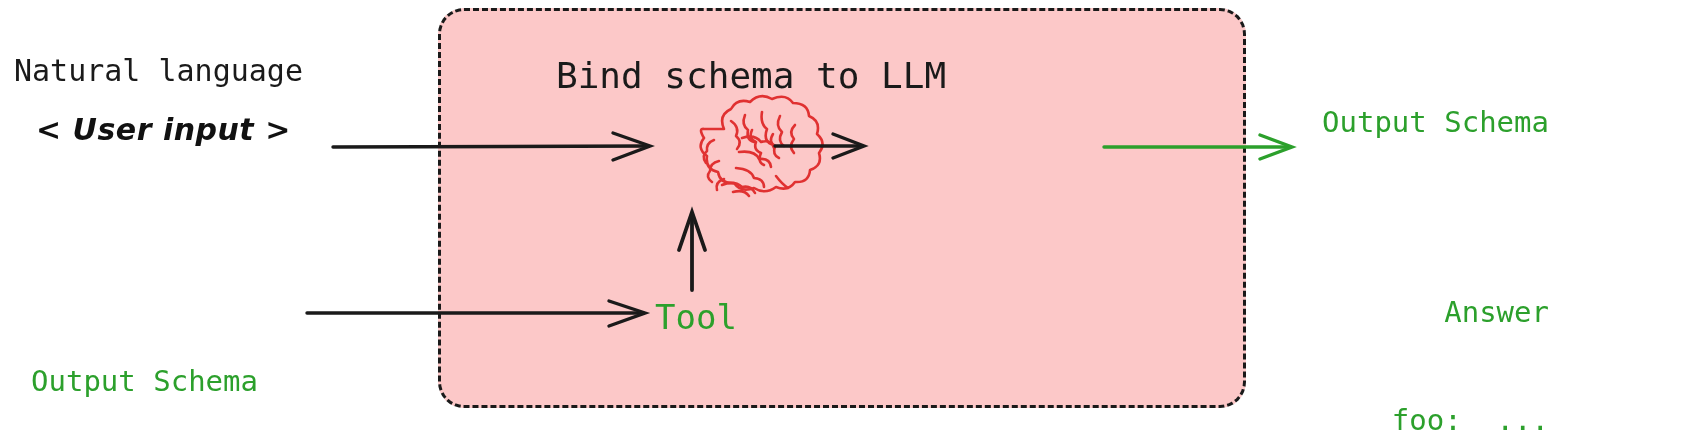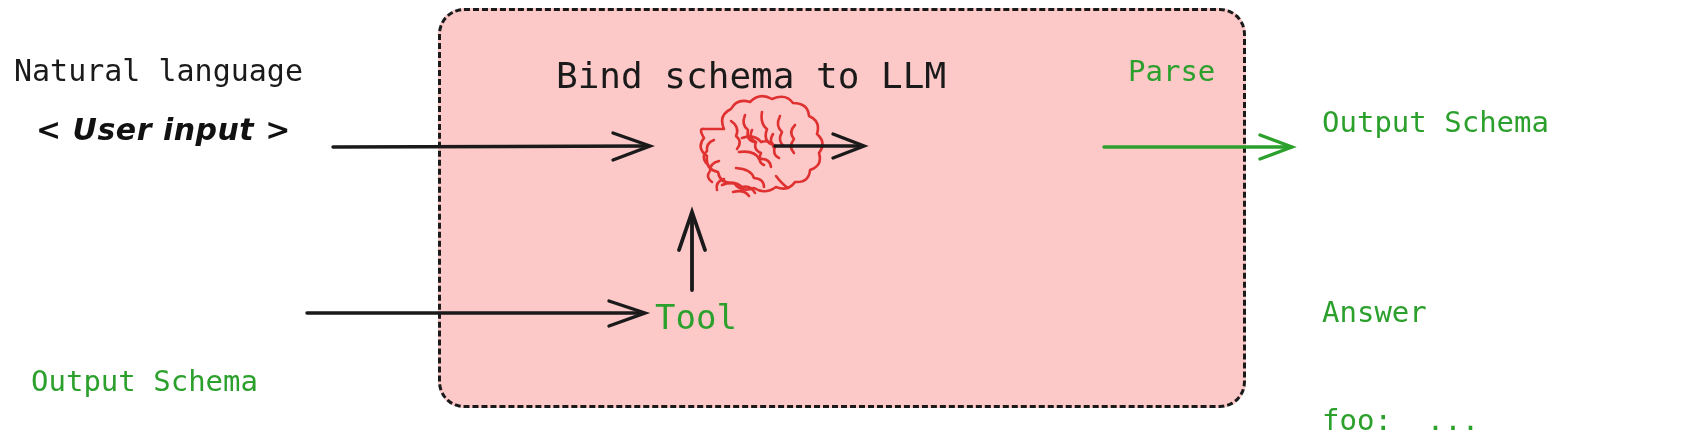--- a/index.html
+++ b/index.html
@@ -27,20 +27,21 @@
     border-radius: 26px;
     box-sizing: border-box;
   }
   
   .mono {
     position: absolute;
     font-family: "DejaVu Sans Mono", "Liberation Mono", monospace;
     white-space: pre;
     line-height: 1.24;
     color: #1a1a1a;
+    text-align: right;
   }
   .hand {
     position: absolute;
     font-family: "DejaVu Sans", "Liberation Sans", sans-serif;
     font-style: italic;
     font-weight: 600;
     white-space: pre;
     color: #111111;
   }
   .green { color: #2ca02c; }
@@ -100,21 +101,20 @@
   <div class="hand" id="user-input">&lt; User input &gt;</div>
 
   <div class="mono green" id="schema-in">
     <div>Output Schema</div>
     
     
   </div>
 
   <div class="mono" id="bind-label">Bind schema to LLM</div>
 
-  <div class="mono green" id="parse-label">Parse</div>
 
   <div class="mono green" id="tool-label">Tool</div>
 
 
   <div class="mono green" id="schema-out">
     <div>Output Schema</div>
     <div style="height:10px"></div>
     <div>Answer</div>
     <div>foo:  ...</div>
     

